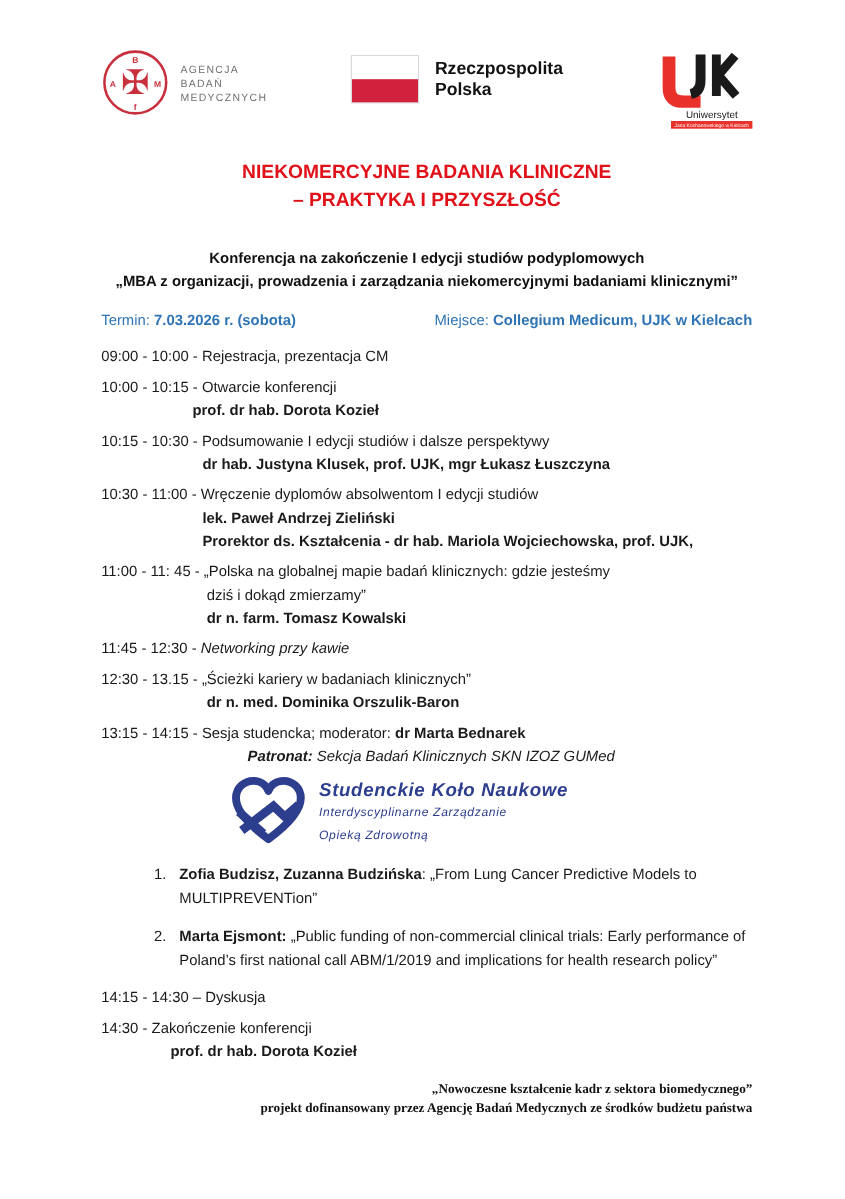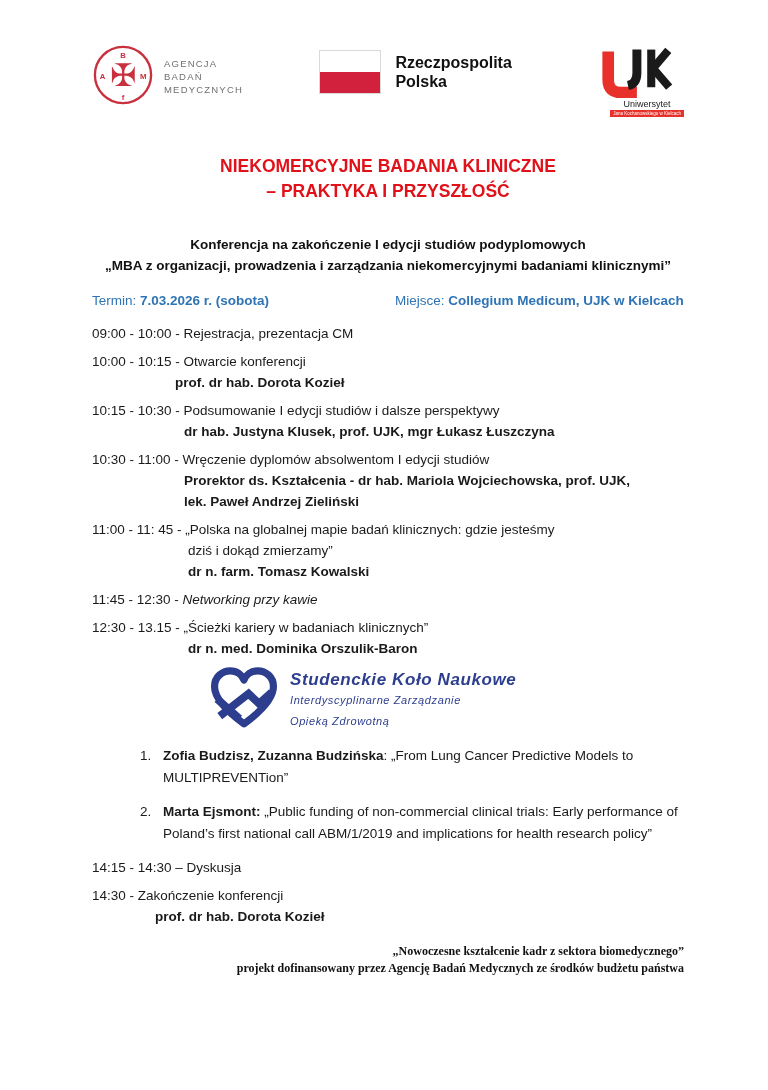--- a/index.html
+++ b/index.html
@@ -17,21 +17,21 @@
   .pl{display:flex;align-items:center;gap:14px;margin-top:6px;}
   .flag{width:62px;height:44px;border:1px solid #d9d9d9;box-sizing:border-box;}
   .flag .w{height:50%;background:#ffffff;}
   .flag .r{height:50%;background:#d2213c;}
   .pl-name{font-weight:bold;font-size:16px;line-height:19px;color:#111;}
   .ujk{display:flex;flex-direction:column;align-items:center;margin-top:2px;}
   .ujk-caption{font-size:9px;color:#222;margin:-2px 0 1px 22px;}
   .ujk-bar{background:#e8312a;color:#fff;font-size:4.5px;line-height:7px;padding:0 3px;margin-left:22px;white-space:nowrap;}
 
   
-  .title{margin-top:36px;text-align:center;color:#e1111a;font-weight:bold;font-size:17.5px;line-height:25px;}
+  .title{margin-top:26px;text-align:center;color:#e1111a;font-weight:bold;font-size:17.5px;line-height:25px;}
   .subtitle{margin-top:30px;text-align:center;font-weight:bold;font-size:13.5px;line-height:21px;color:#111;}
 
   
   .info{display:flex;margin-top:14px;color:#2e74b5;line-height:21px;}
   .info .left{flex:0 0 303px;}
   .info b{font-weight:bold;}
 
   
   .sched{margin-top:12px;}
   .sched-item{margin-bottom:7px;}
@@ -128,34 +128,38 @@
       <div class="sched-item">
         <div class="sched-line"><span>10:00 - 10:15 - </span><span>Otwarcie konferencji</span></div>
         <div class="sched-line" style="padding-left: 83px;"><span class="seg-b">prof. dr hab. Dorota Kozieł</span></div>
       </div>
       <div class="sched-item">
         <div class="sched-line"><span>10:15 - 10:30 - </span><span>Podsumowanie I edycji studiów i dalsze perspektywy</span></div>
         <div class="sched-line" style="padding-left: 92px;"><span class="seg-b">dr hab. Justyna Klusek, prof. UJK, mgr Łukasz Łuszczyna</span></div>
       </div>
       <div class="sched-item">
         <div class="sched-line"><span>10:30 - 11:00 - </span><span>Wręczenie dyplomów absolwentom I edycji studiów</span></div>
+        <div class="sched-line" style="padding-left: 92px;"><span class="seg-b">lek. Paweł Andrzej Zieliński</span></div>
         <div class="sched-line" style="padding-left: 92px;"><span class="seg-b">Prorektor ds. Kształcenia - dr hab. Mariola Wojciechowska, prof. UJK,</span></div>
-        <div class="sched-line" style="padding-left: 92px;"><span class="seg-b">lek. Paweł Andrzej Zieliński</span></div>
       </div>
       <div class="sched-item">
         <div class="sched-line"><span>11:00 - 11: 45 - </span><span>„Polska na globalnej mapie badań klinicznych: gdzie jesteśmy</span></div>
         <div class="sched-line" style="padding-left: 96px;"><span>dziś i dokąd zmierzamy”</span></div>
         <div class="sched-line" style="padding-left: 96px;"><span class="seg-b">dr n. farm. Tomasz Kowalski</span></div>
       </div>
       <div class="sched-item">
         <div class="sched-line"><span>11:45 - 12:30 - </span><span class="seg-i">Networking przy kawie</span></div>
       </div>
       <div class="sched-item">
         <div class="sched-line"><span>12:30 - 13.15 - </span><span>„Ścieżki kariery w badaniach klinicznych”</span></div>
         <div class="sched-line" style="padding-left: 96px;"><span class="seg-b">dr n. med. Dominika Orszulik-Baron</span></div>
+      </div>
+      <div class="sched-item">
+        <div class="sched-line"><span>13:15 - 14:15 - </span><span>Sesja studencka; moderator: </span><span class="seg-b">dr Marta Bednarek</span></div>
+        <div class="sched-line" style="padding-left: 133px;"><span class="seg-b seg-i">Patronat:</span><span class="seg-i"> Sekcja Badań Klinicznych SKN IZOZ GUMed</span></div>
       </div>
     </div>
 
   <div class="skn">
     <span>
       <svg width="72" height="66" viewBox="0 0 110 100">
         <path d="M55 88 C25 66 10 48 10 31 C10 16 22 7 34 7 C44 7 52 13 55 21 C58 13 66 7 76 7 C88 7 100 16 100 31 C100 48 85 66 55 88 Z" fill="none" stroke="#2d3e8f" stroke-width="11" stroke-linejoin="round"></path>
         <path d="M18 76 L62 42 L78 57 L97 40" fill="none" stroke="#2d3e8f" stroke-width="12"></path>
         <path d="M14 50 L48 80" fill="none" stroke="#2d3e8f" stroke-width="12"></path>
       </svg>

